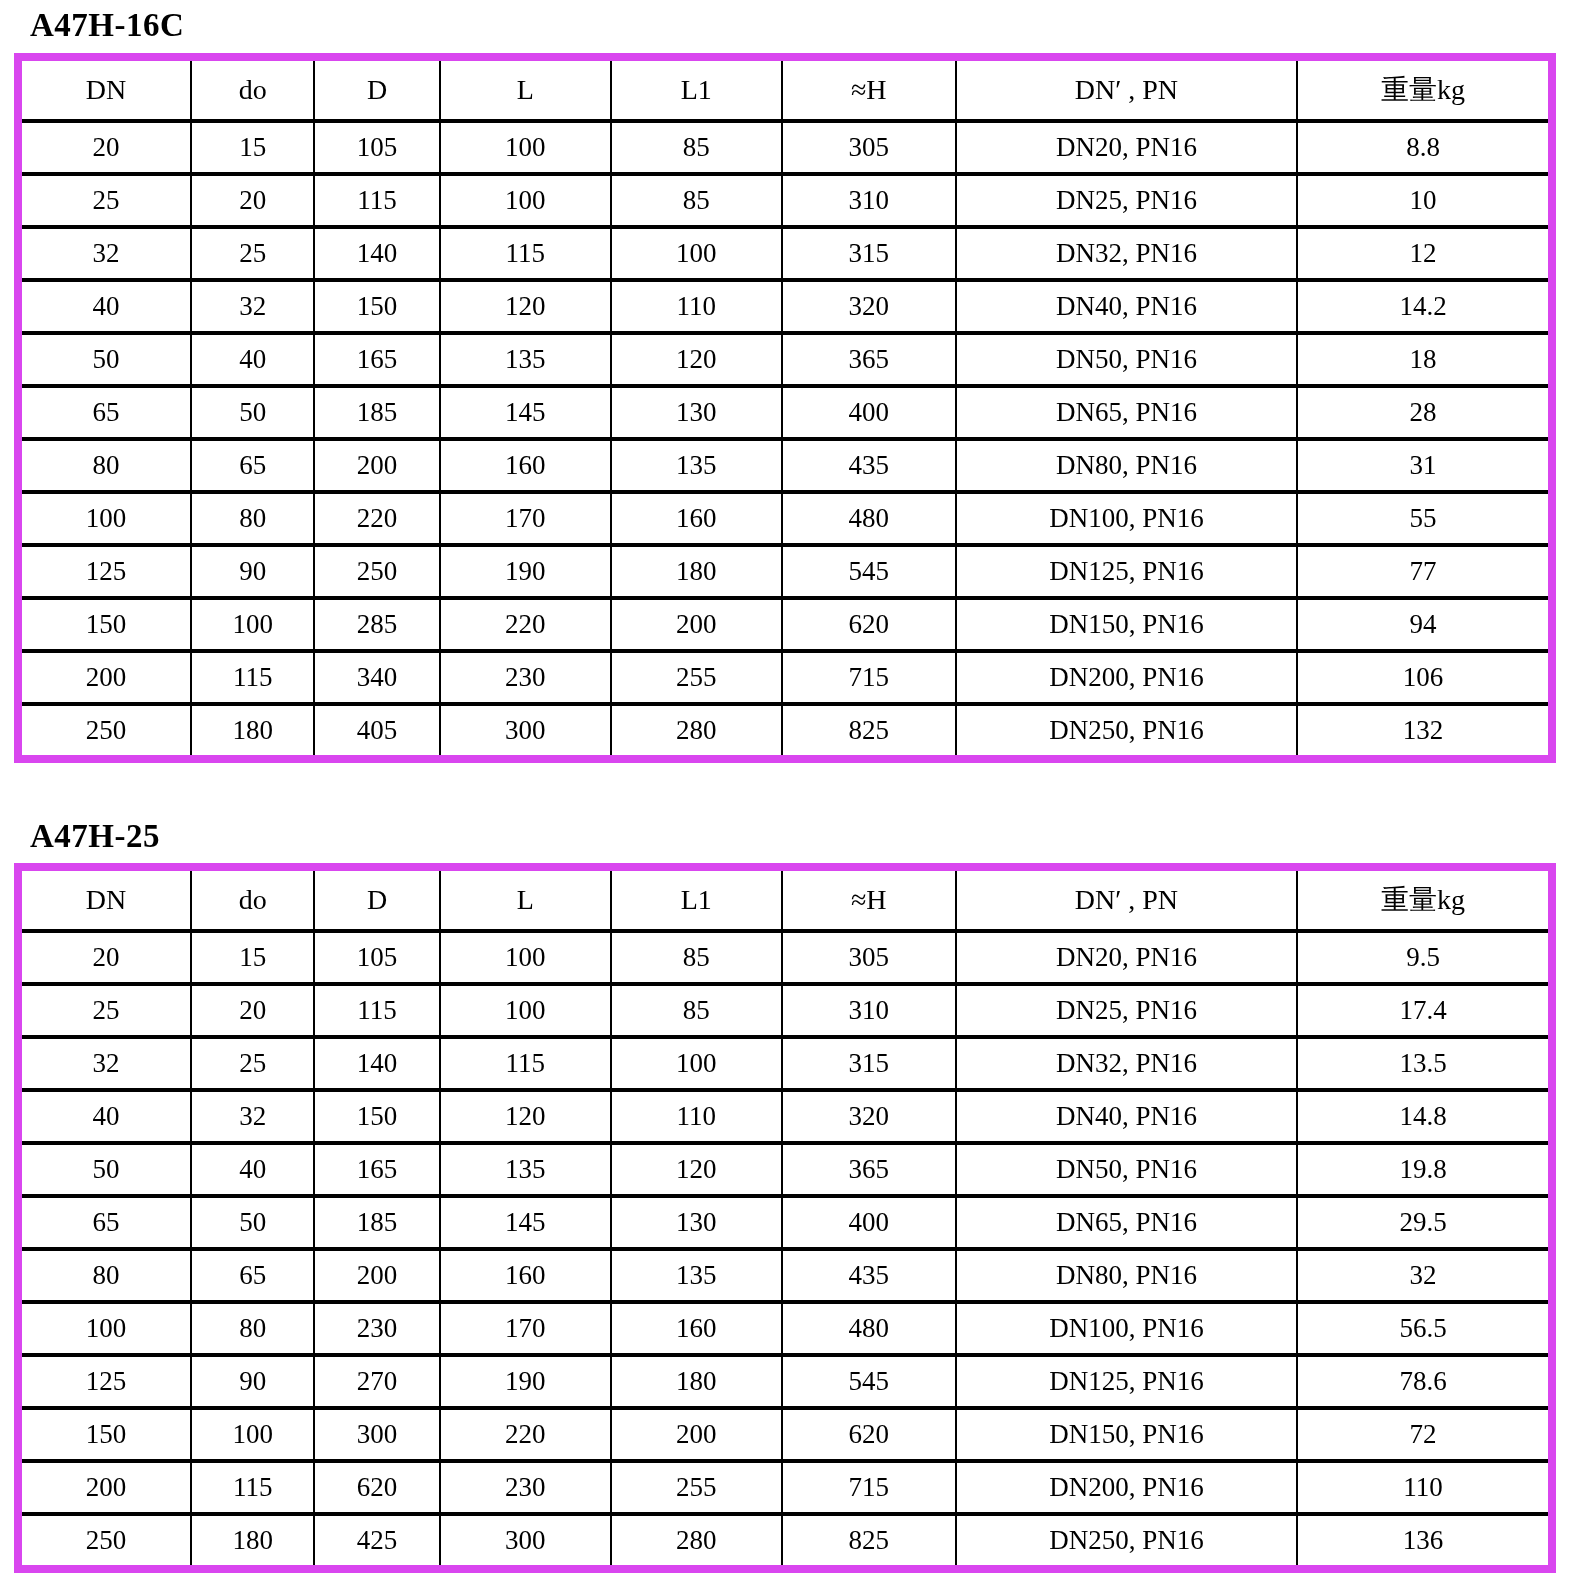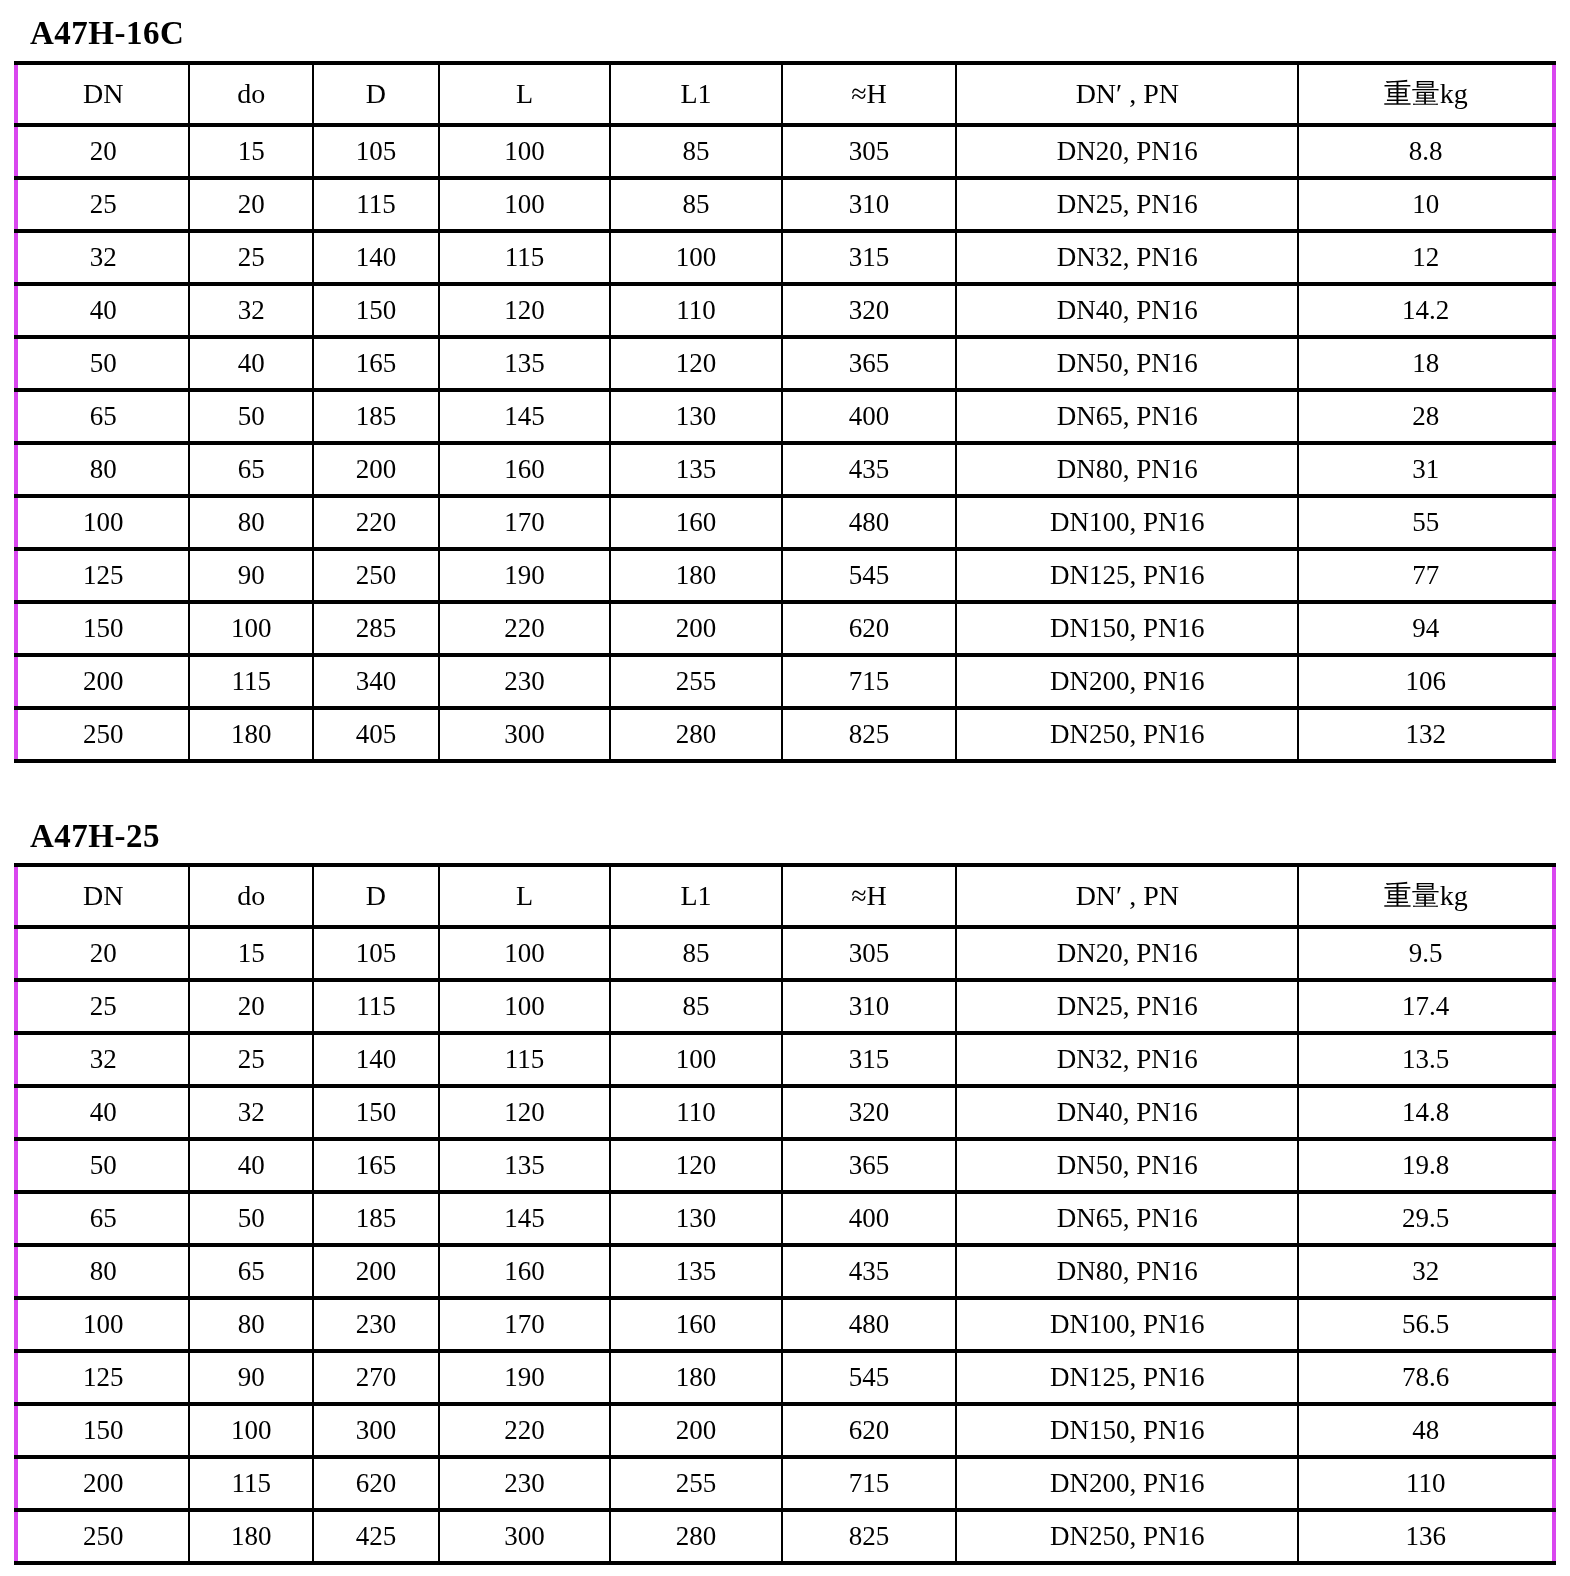--- a/index.html
+++ b/index.html
@@ -16,28 +16,28 @@
     padding: 6px 14px 0 14px;
     background: #ffffff;
     overflow: hidden;
   }
   .table-section { margin: 0; }
   .table-section.second { margin-top: 54px; }
   .table-title {
     font-size: 33px;
     font-weight: bold;
     line-height: 1.2;
-    margin: 8px 0 7px 16px;
+    margin: 0 0 7px 16px;
     letter-spacing: 0.5px;
   }
   table.spec-table {
     width: 100%;
     border-collapse: collapse;
     table-layout: fixed;
-    border: 4px solid #d946ef;
+    border: 8px solid #d946ef;
   }
   table.spec-table th,
   table.spec-table td {
     border: 2px solid #000;
     border-top-width: 4px;
     border-bottom-width: 4px;
     text-align: center;
     vertical-align: middle;
     font-weight: normal;
     font-size: 27px;
@@ -320,21 +320,21 @@
             <td>78.6</td>
           </tr>
           <tr>
             <td>150</td>
             <td>100</td>
             <td>300</td>
             <td>220</td>
             <td>200</td>
             <td>620</td>
             <td>DN150, PN16</td>
-            <td>48</td>
+            <td>72</td>
           </tr>
           <tr>
             <td>200</td>
             <td>115</td>
             <td>620</td>
             <td>230</td>
             <td>255</td>
             <td>715</td>
             <td>DN200, PN16</td>
             <td>110</td>

